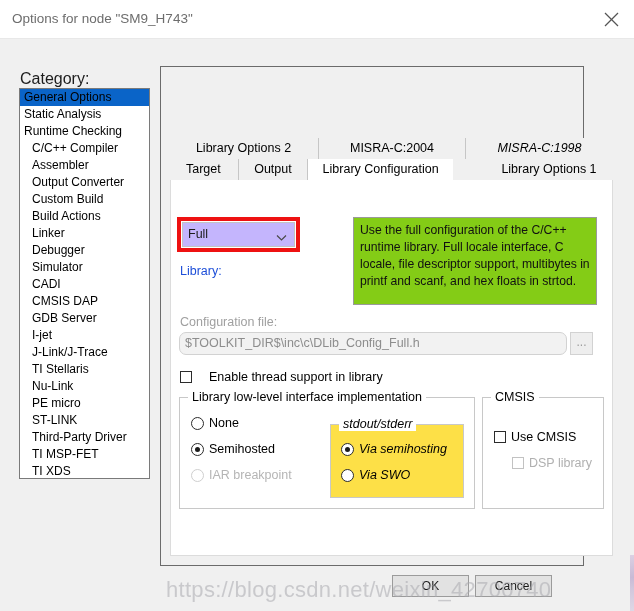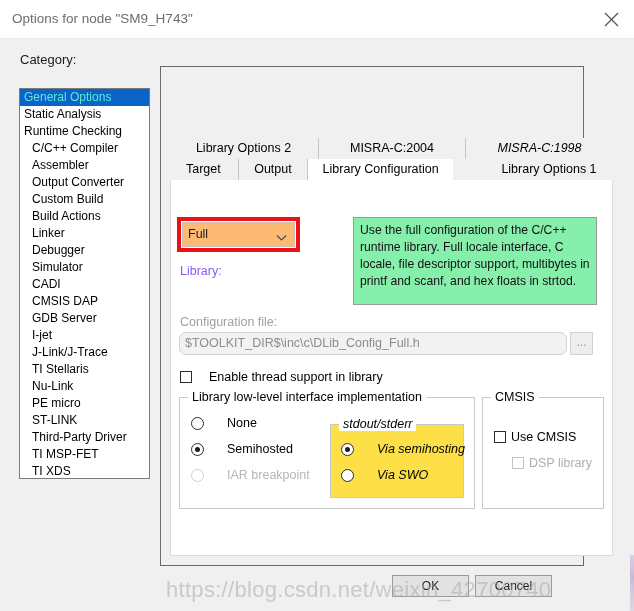--- a/index.html
+++ b/index.html
@@ -45,22 +45,22 @@
     align-items: center;
     justify-content: center;
     cursor: default;
   }
   .titlebar-close svg { display: block; }
 
   
   .category-label {
     position: absolute;
     left: 20px;
-    top: 52px;
-    font-size: 13px;
+    top: 70px;
+    font-size: 16px;
     color: #1c1c1c;
   }
   .category-box {
     position: absolute;
     left: 19px;
     top: 88px;
     width: 131px;
     height: 391px;
     background: #ffffff;
     border: 1px solid #7a7a7a;
@@ -71,21 +71,21 @@
     font-size: 12px;
     line-height: 17px;
     height: 17px;
     padding-left: 4px;
     white-space: nowrap;
     color: #000;
   }
   .cat-item.indent { padding-left: 12px; }
   .cat-item.selected {
     background: #0a64c8;
-    color: #5eead4;
+    color: #000000;
   }
 
   
   .main-panel {
     position: absolute;
     left: 160px;
     top: 66px;
     width: 424px;
     height: 500px;
     background: #f0f0f0;
@@ -139,41 +139,41 @@
     background: #ffffff;
     border: 1px solid #dcdcdc;
     border-top: none;
     box-sizing: border-box;
   }
 
   
   .lbl {
     position: absolute;
     font-size: 12.5px;
-    color: #8b5cf6;
+    color: #1d4ed8;
     white-space: nowrap;
   }
   .lbl.disabled { color: #a0a0a0; }
 
   .redbox {
     position: absolute;
     left: 176px;
     top: 216px;
     width: 123px;
     height: 35px;
     border: 4px solid #ee1111;
     box-sizing: border-box;
   }
   .combo {
     position: absolute;
     left: 181px;
     top: 221px;
     width: 113px;
     height: 25px;
-    background: #fdba74;
+    background: #c4b5fd;
     border: 1px solid #c3c3c3;
     box-sizing: border-box;
     cursor: default;
   }
   .combo-text {
     position: absolute;
     left: 5px;
     top: 4px;
     font-size: 12.5px;
     color: #1c1c1c;
@@ -184,21 +184,21 @@
     top: 8px;
   }
 
   
   .descbox {
     position: absolute;
     left: 352px;
     top: 216px;
     width: 244px;
     height: 88px;
-    background: #86efac;
+    background: #84cc16;
     border: 1px solid #9a9a9a;
     box-sizing: border-box;
     padding: 4px 6px;
     font-size: 12.2px;
     line-height: 17px;
     color: #111;
     overflow: hidden;
   }
 
   
@@ -255,21 +255,20 @@
   .chk.dis .chk-box { border-color: #c2c2c2; }
   .chk-label { font-size: 12.5px; color: #000; }
   .chk.dis .chk-label { color: #b0b0b0; }
 
   .rad {
     position: absolute;
     display: flex;
     align-items: center;
     cursor: default;
     white-space: nowrap;
-    gap: 18px;
   }
   .rad-circle {
     width: 13px;
     height: 13px;
     border: 1px solid #2b2b2b;
     border-radius: 50%;
     background: #ffffff;
     box-sizing: border-box;
     margin-right: 5px;
     flex: 0 0 auto;

